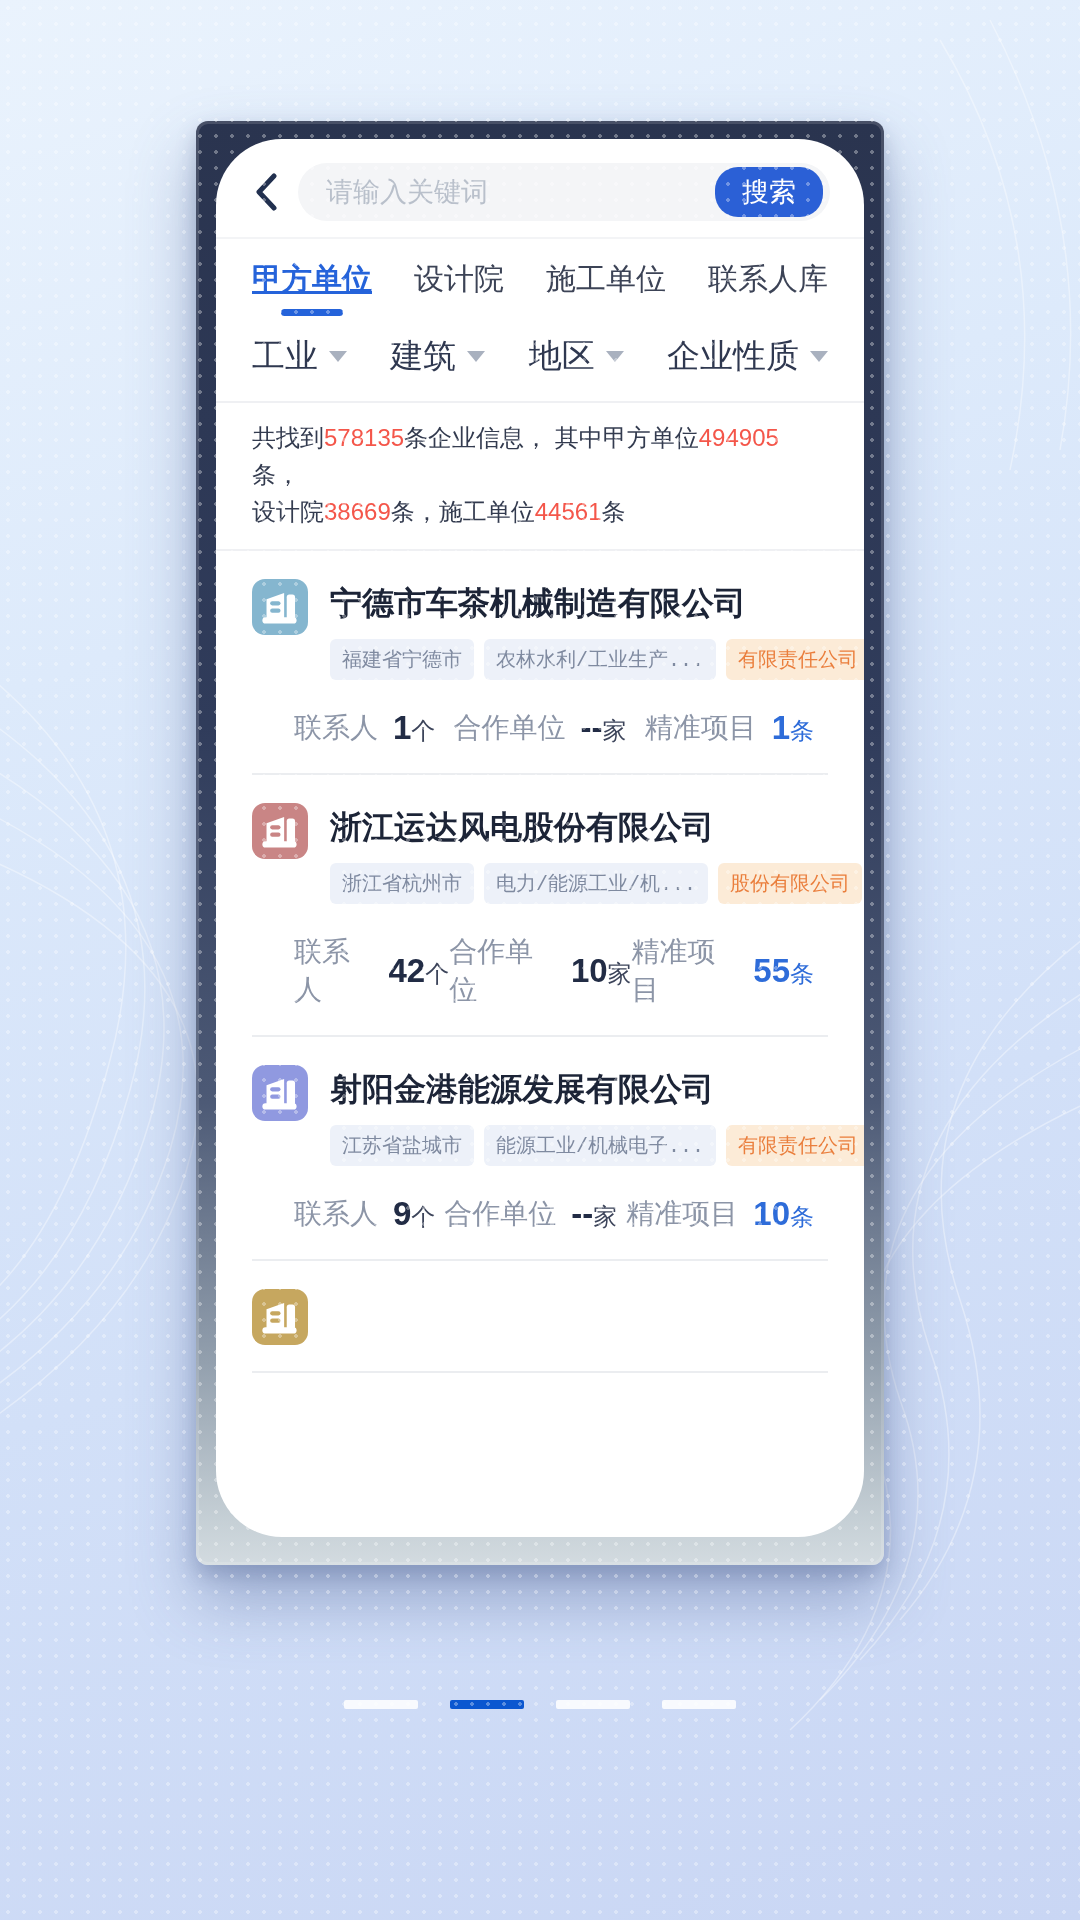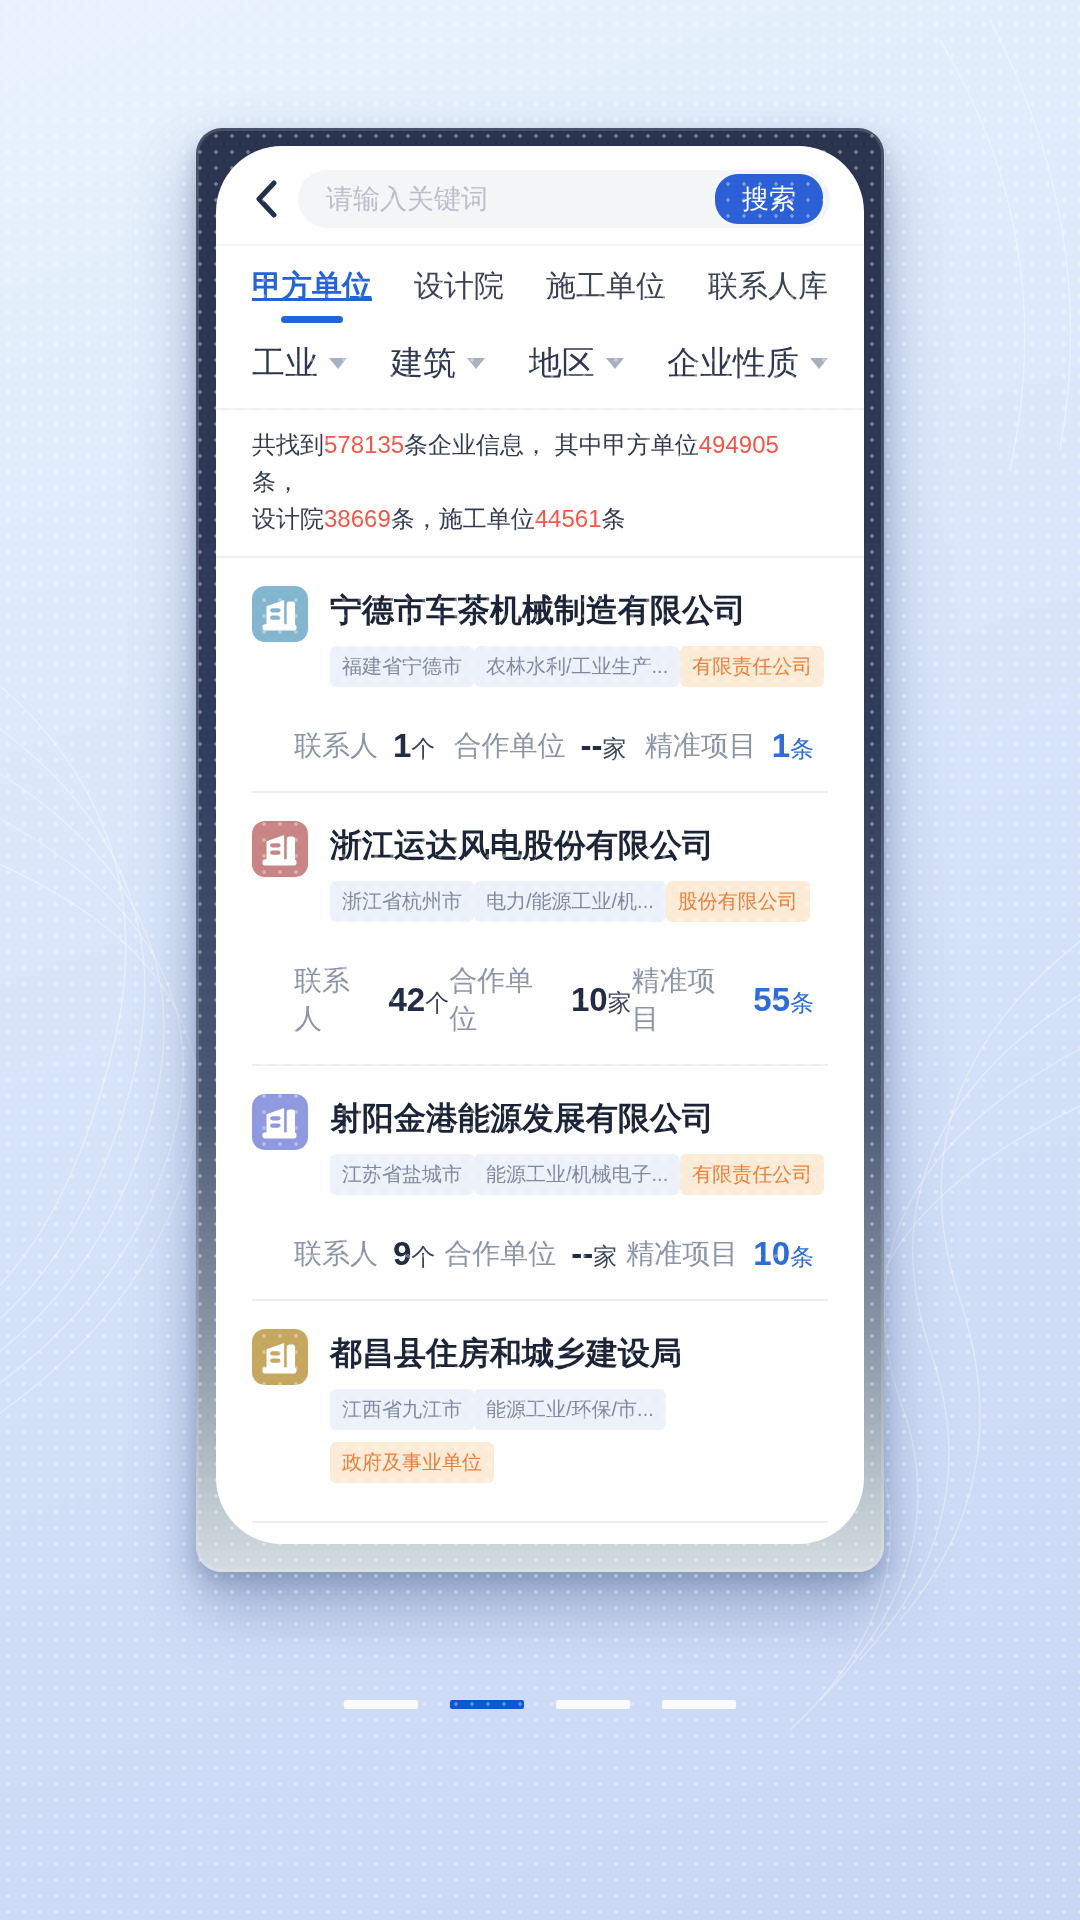--- a/index.html
+++ b/index.html
@@ -14,22 +14,22 @@
     position:relative;
   }
   body::after{
     content:"";position:absolute;inset:0;pointer-events:none;
     background-image:radial-gradient(circle,rgba(255,255,255,.55) 1.6px,transparent 1.9px);
     background-size:16px 16px;opacity:.6;
   }
   .deco{position:absolute;inset:0;pointer-events:none;}
   
   .phone{
-    position:absolute;left:196px;top:128px;width:688px;height:1444px;
-    border-radius:26px;padding:18px 20px 28px;
+    position:absolute;left:196px;top:121px;width:688px;height:1444px;
+    border-radius:12px;padding:18px 20px 28px;
     background:linear-gradient(180deg,#2a344f 0%,#303c5b 42%,#4d5a76 68%,#93a0ae 86%,#c6d0d6 97%,#d3dbe0 100%);
     box-shadow:0 34px 64px rgba(84,104,152,.45),0 10px 20px rgba(64,84,128,.28),inset 0 0 0 3px rgba(255,255,255,.14);
   }
   .screen{
     width:100%;height:100%;background:#fff;border-radius:66px;
     overflow:hidden;display:flex;flex-direction:column;position:relative;
   }
   
   .search-row{display:flex;align-items:center;padding:24px 34px 16px 28px;flex:none;}
   .back-btn{flex:none;width:44px;height:44px;display:flex;align-items:center;justify-content:center;cursor:pointer;}
@@ -52,21 +52,21 @@
   
   .summary{border-top:2px solid #eff0f3;border-bottom:2px solid #eff0f3;padding:16px 40px 18px 36px;font-size:24px;color:#333b4f;line-height:1.55;flex:none;}
   .summary .hl{color:var(--red);}
   
   .company-list{flex:1;overflow:hidden;padding:0 36px;}
   .card{padding:28px 0 26px;border-bottom:2px solid #ebedf0;cursor:pointer;}
   .card-head{display:flex;align-items:flex-start;}
   .c-icon{flex:none;width:56px;height:56px;border-radius:13px;display:flex;align-items:center;justify-content:center;margin-right:22px;}
   .c-right{flex:1;min-width:0;}
   .c-name{font-size:32px;font-weight:bold;color:#1c2437;line-height:1.25;margin:4px 0 16px;}
-  .tag-row{display:flex;gap:0;margin-bottom:12px;}
+  .tag-row{display:flex;gap:10px;margin-bottom:1px;font-family:Liberation Mono, monospace;}
   .tag{font-size:20px;color:#7f8aa0;background:#edf1f9;padding:7px 12px;border-radius:6px;white-space:nowrap;}
   .tag.orange{color:var(--orange-t);background:var(--orange-b);}
   .stats{display:flex;justify-content:space-between;margin-top:28px;padding:0 14px 0 42px;}
   .stat{display:flex;flex-direction:row;align-items:center;gap:15px;}
   .stat-label{font-size:28px;color:#8c95a7;}
   .stat-value{font-size:24px;color:#3c445a;white-space:nowrap;}
   .stat-value .num{font-size:33px;font-weight:bold;color:#222c45;}
   .stat.projects .stat-value{color:var(--stat-blue);}
   .stat.projects .stat-value .num{color:var(--stat-blue);}
   
@@ -266,32 +266,20 @@
     <div class="card-head">
       <div class="c-icon" style="background: rgb(198, 167, 95); color: rgb(198, 167, 95);">
         <svg width="56" height="56" viewBox="0 0 54 54" fill="none">
           <rect x="10" y="37" width="33" height="6" rx="3" fill="#ffffff"></rect>
           <path d="M14 39 L14 19.5 L31 13.5 L31 39 Z" fill="#ffffff"></path>
           <rect x="17.5" y="21.5" width="10" height="4" rx="2" fill="currentColor"></rect>
           <rect x="17.5" y="28.5" width="10" height="4" rx="2" fill="currentColor"></rect>
           <rect x="33.5" y="15" width="8" height="24" rx="2.5" fill="#ffffff"></rect>
         </svg>
       </div>
-      <div class="c-right">
-        <div class="c-name">都昌县住房和城乡建设局</div>
-        <div class="c-tags">
-                <div class="tag-row">
-                  <span class="tag">江西省九江市</span>
-                  <span class="tag">能源工业/环保/市...</span>
-                </div>
-                <div class="tag-row">
-                  <span class="tag orange">政府及事业单位</span>
-                </div>
-              </div>
-      </div>
     </div>
 
   </div>
       </div>
 
   </div>
 </div>
 
 <div class="carousel-pagination">
     <span class="dash"></span>

